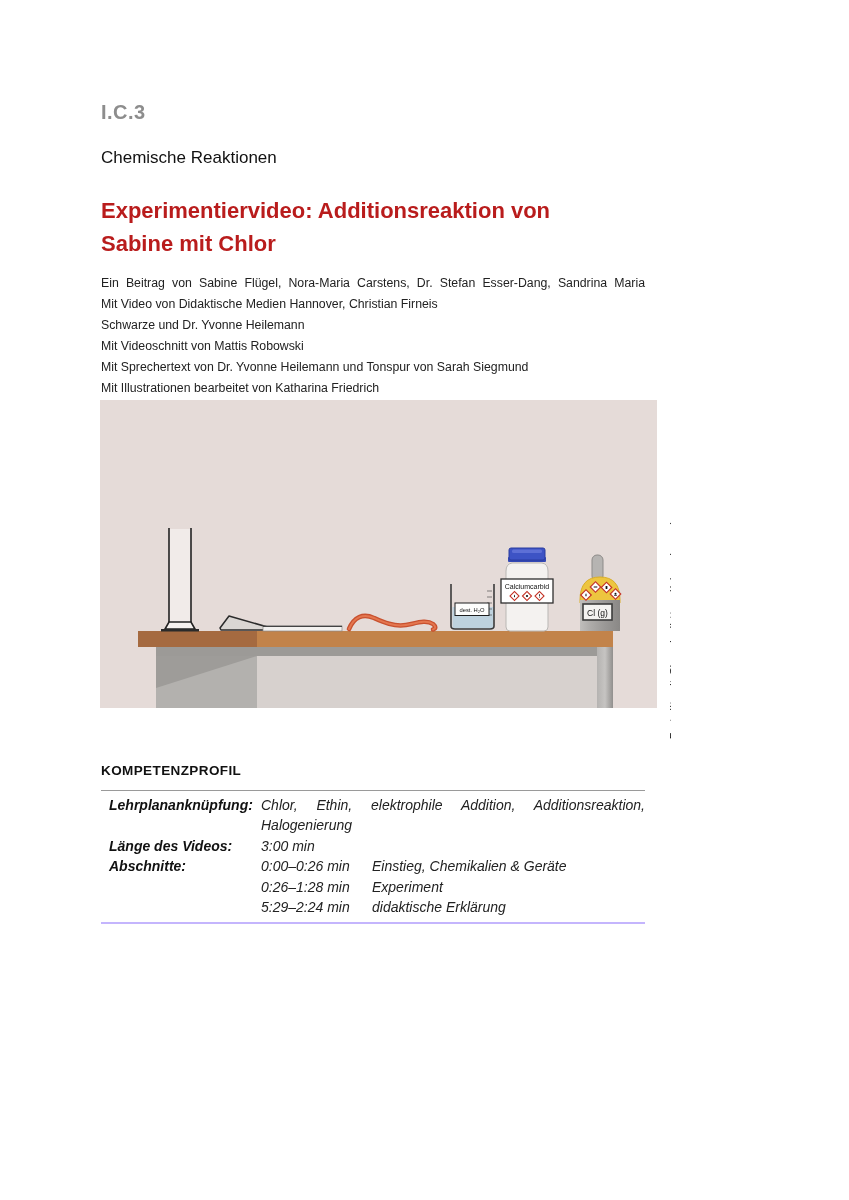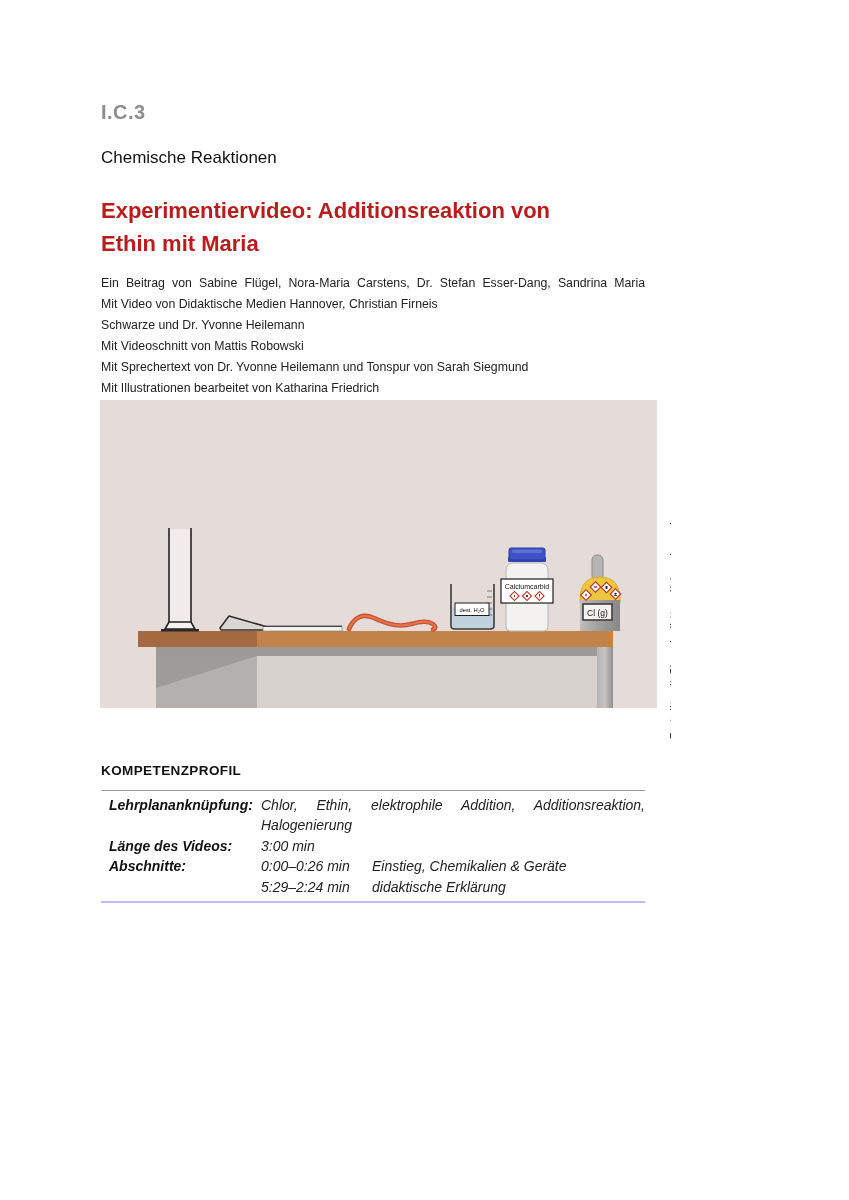--- a/index.html
+++ b/index.html
@@ -36,21 +36,21 @@
 </head>
 <body>
 
 <div id="page">
 
   <div id="code" class="abs">I.C.3</div>
   <div id="series" class="abs">Chemische Reaktionen</div>
 
   <div id="title" class="abs">
     <div>Experimentiervideo: Additionsreaktion von</div>
-    <div>Ethin mit Maria</div>
+    <div>Sabine mit Chlor</div>
   </div>
 
   <div id="credits" class="abs">
     <div class="jline">Ein Beitrag von Sabine Flügel, Nora-Maria Carstens, Dr. Stefan Esser-Dang, Sandrina Maria</div>
     <div>Mit Video von Didaktische Medien Hannover, Christian Firneis</div>
     <div>Schwarze und Dr. Yvonne Heilemann</div>
     <div>Mit Videoschnitt von Mattis Robowski</div>
     <div>Mit Sprechertext von Dr. Yvonne Heilemann und Tonspur von Sarah Siegmund</div>
     <div>Mit Illustrationen bearbeitet von Katharina Friedrich</div>
   </div>
@@ -191,20 +191,24 @@
       <div class="kval">3:00 min</div>
     </div>
     <div class="krow">
       <div class="klabel">Abschnitte:</div>
       <div class="kval">
         <div class="seg">
           <div>0:00–0:26 min</div>
           <div>Einstieg, Chemikalien &amp; Geräte</div>
         </div>
         <div class="seg">
+          <div>0:26–1:28 min</div>
+          <div>Experiment</div>
+        </div>
+        <div class="seg">
           <div>5:29–2:24 min</div>
           <div>didaktische Erklärung</div>
         </div>
       </div>
     </div>
   </div>
 
 </div>
 
 </body></html>

